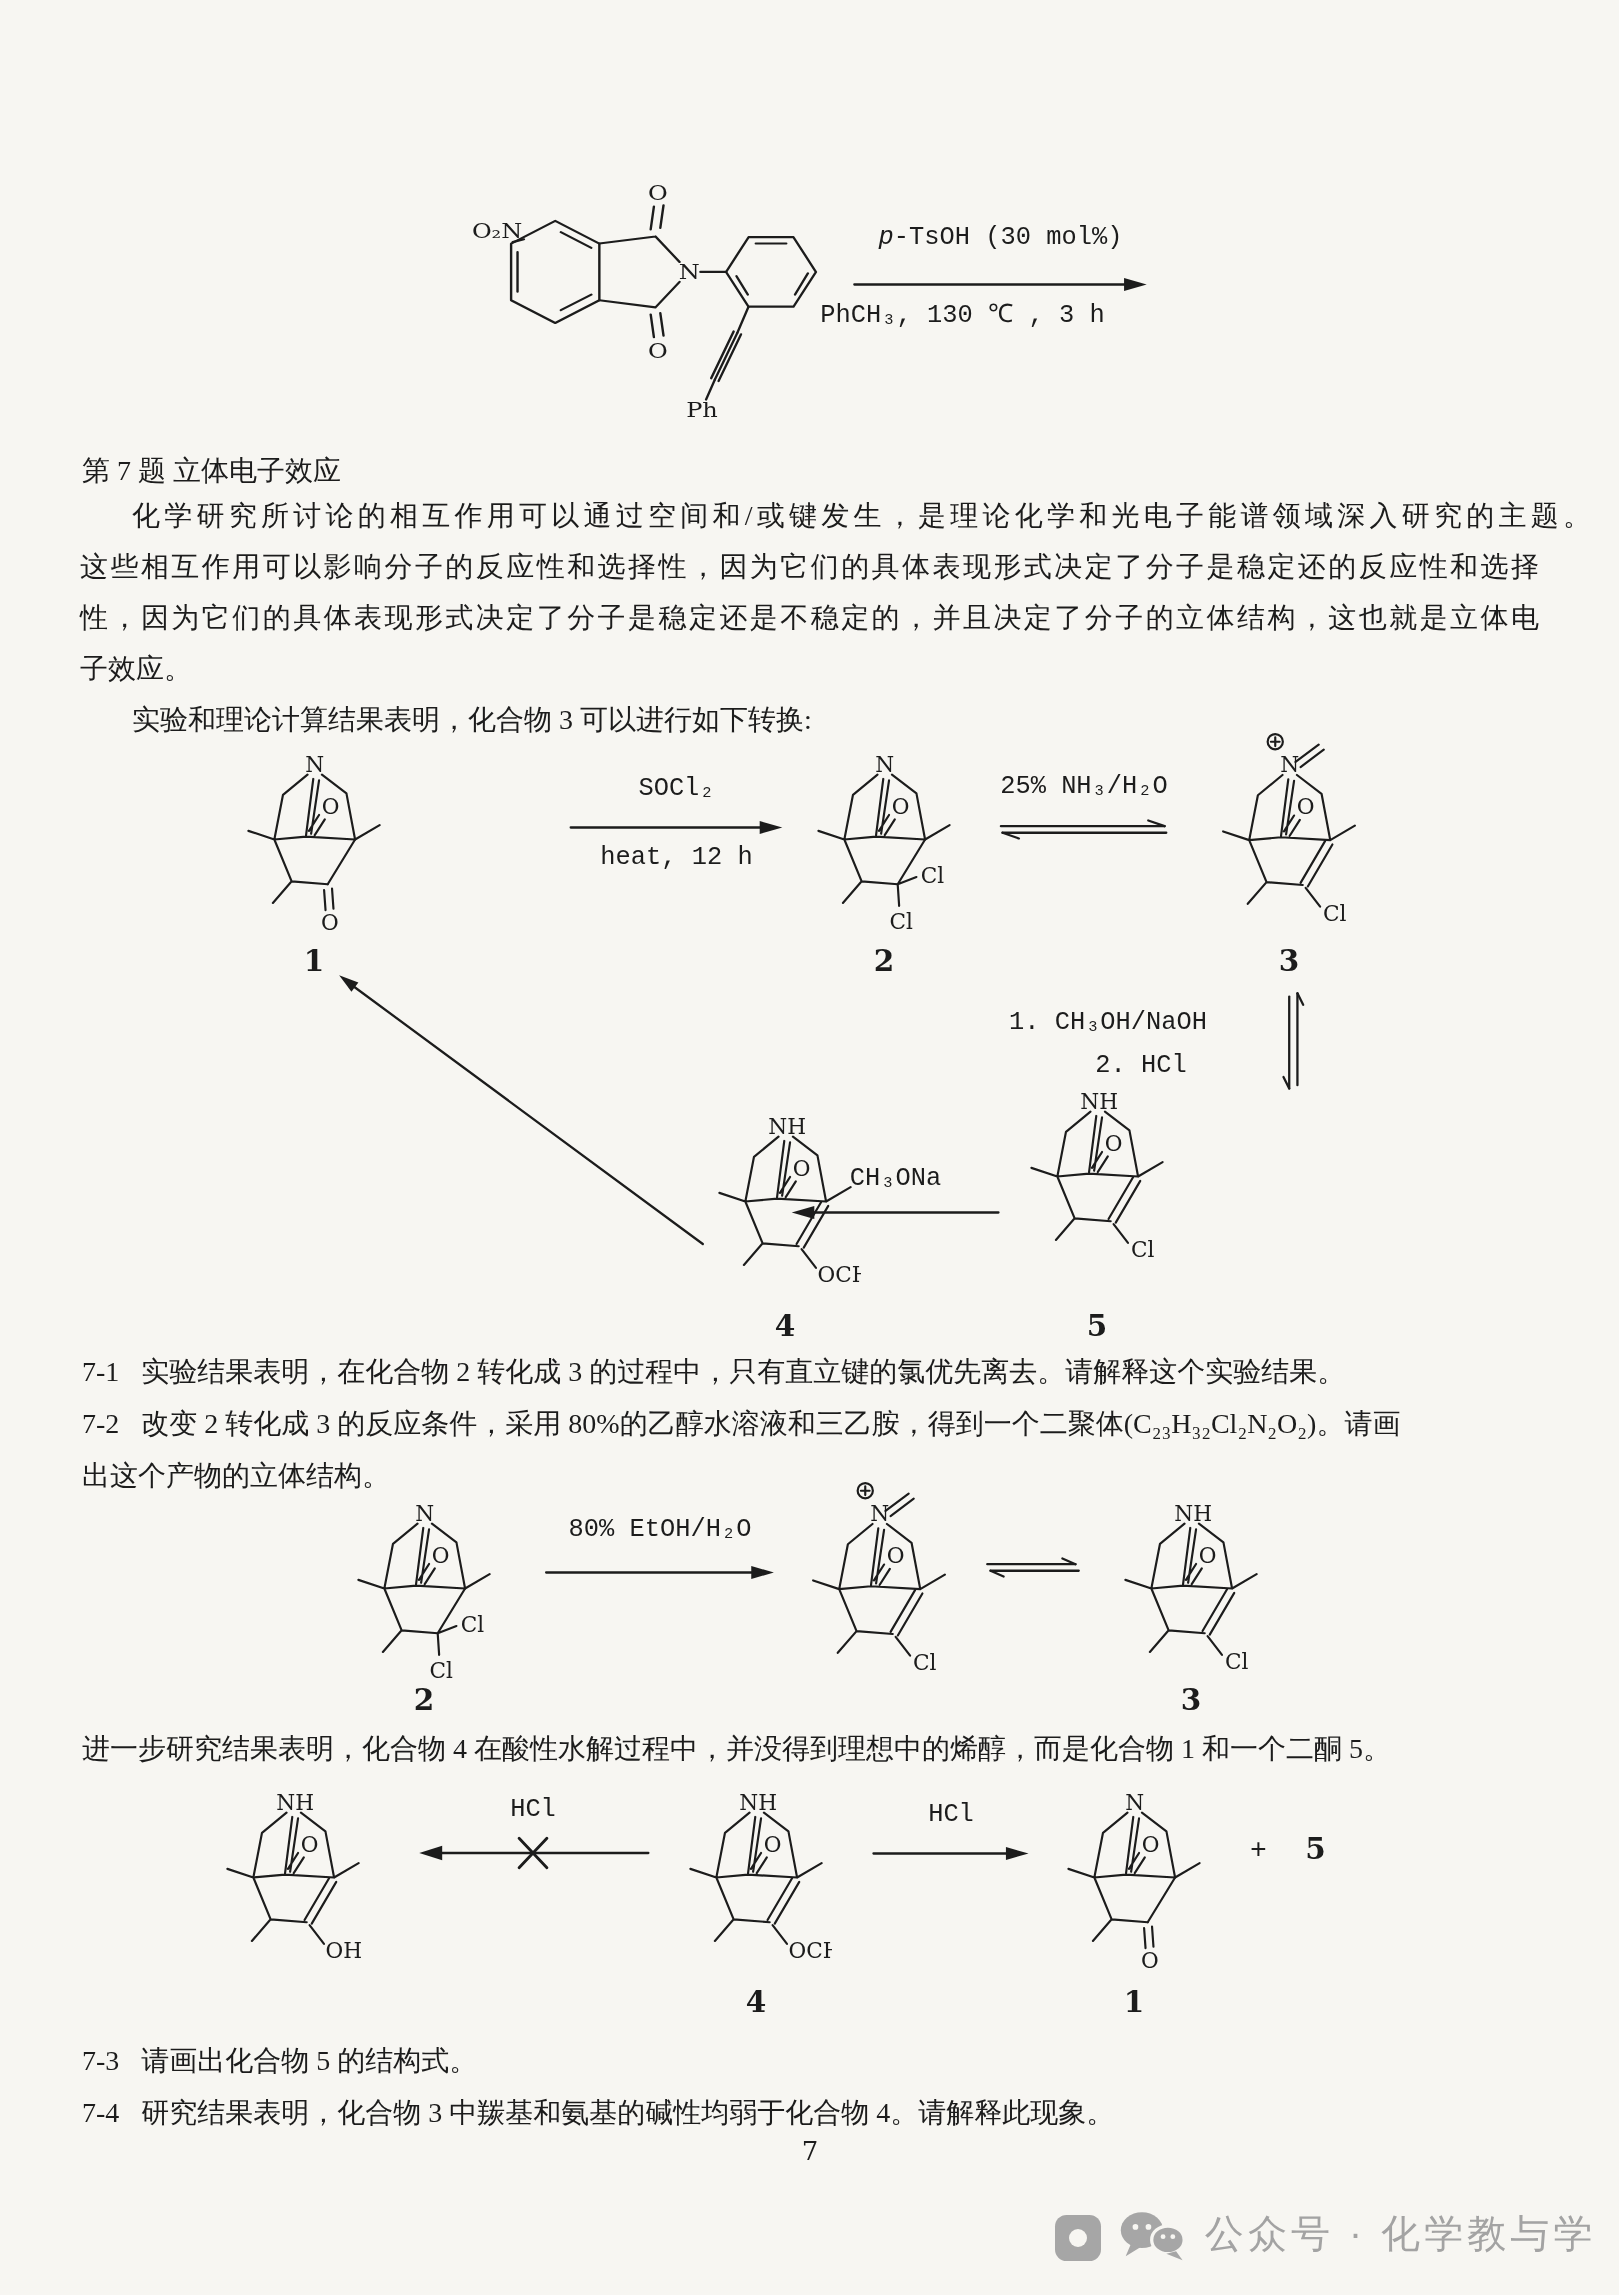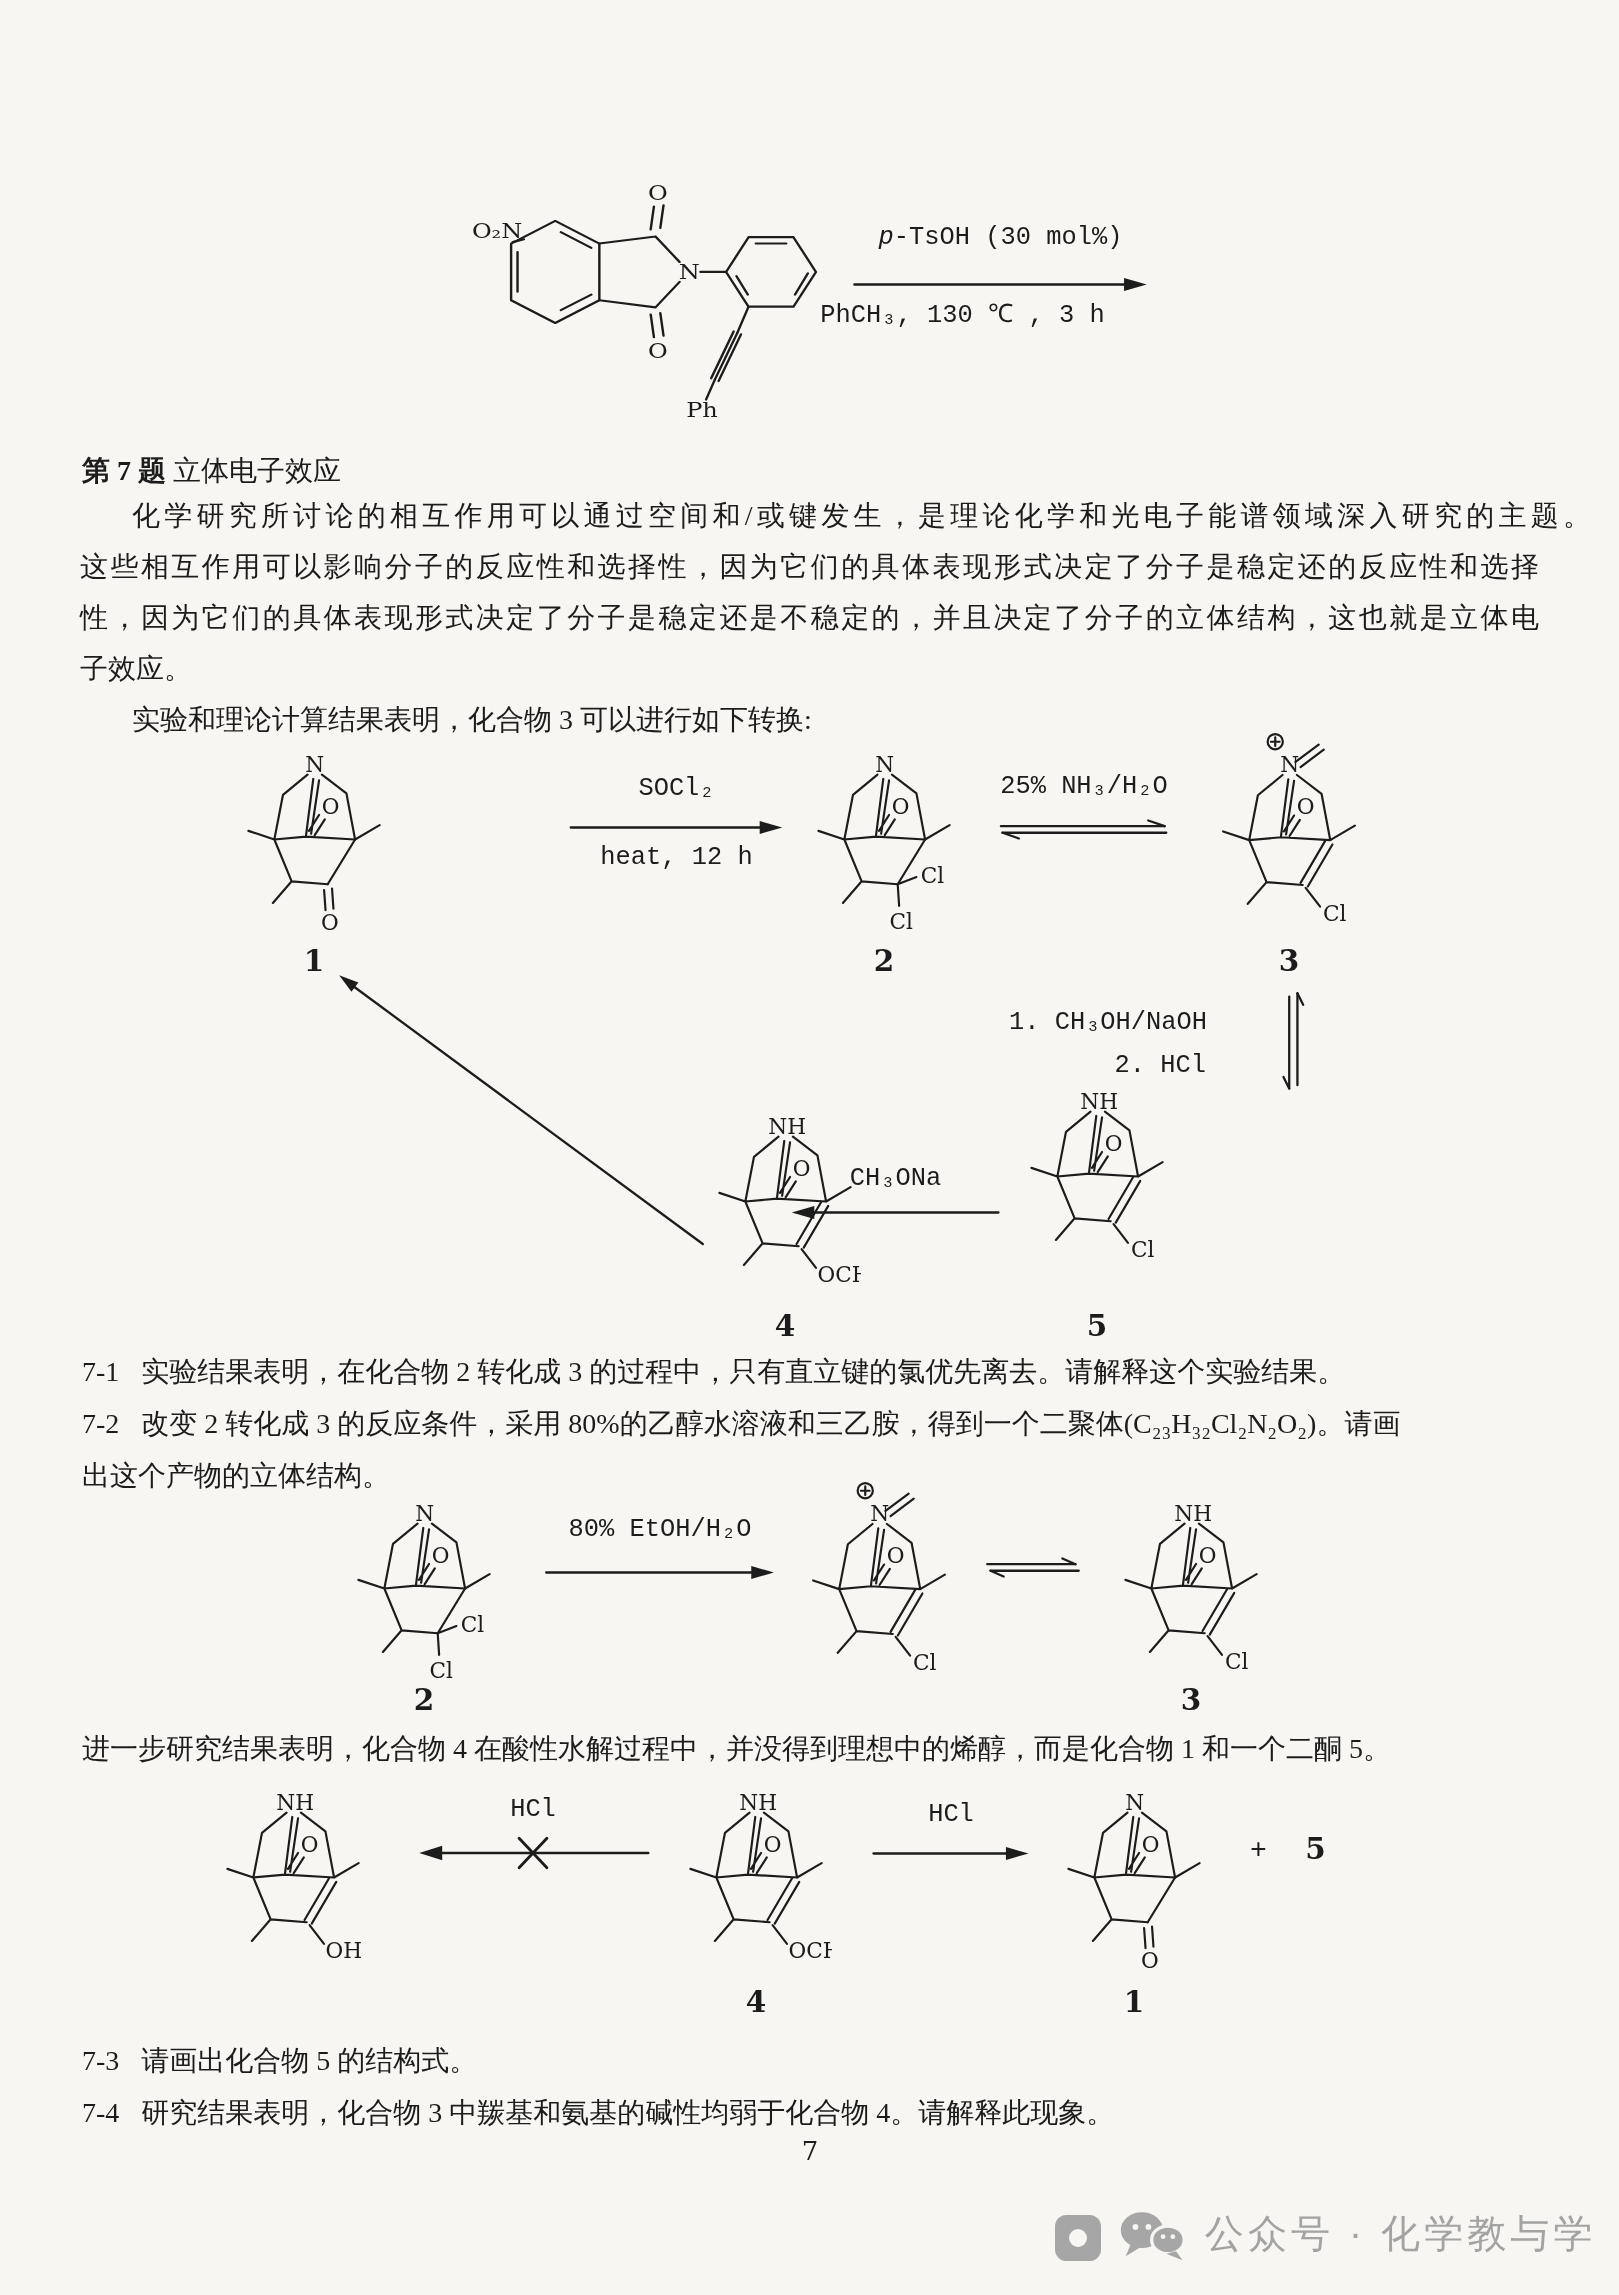--- a/index.html
+++ b/index.html
@@ -2,21 +2,21 @@
 <html style="font-size:13px"><head>
 <meta charset="utf-8">
 <style>
   html,body{margin:0;padding:0;background:#e8e8e6;}
   .page{position:relative;width:1620px;height:2295px;background:#f7f6f2;overflow:hidden;
         font-family:"Liberation Serif","DejaVu Serif",serif;color:#1c1c1c;}
   .abs{position:absolute;}
   .cn{font-size:28px;line-height:1.25;color:#1c1c1c;}
   .jline{width:1459px;text-align:justify;text-align-last:justify;}
   .indent{padding-left:52px;}
-  .bold{font-weight:bold;}
+  .bold{font-weight:normal;}
   .qlabel{font-weight:normal;margin-right:22px;}
   .rxn{font-family:Liberation Mono, monospace;font-size:25.4px;text-align:center;}
   .ital{font-style:italic;}
   .lbl{font-family:"DejaVu Serif","Liberation Serif",serif;font-size:29.5px;font-weight:bold;text-align:center;}
   .bond, .bond path, .bond circle{stroke:#1c1c1c;stroke-width:3;fill:none;stroke-linecap:round;stroke-linejoin:round;}
   .arr line, .arr path.sh{stroke:#1c1c1c;stroke-width:2.8;fill:none;stroke-linecap:round;}
   .arr path.ah{fill:#1c1c1c;stroke:none;}
   .atom{font-family:"DejaVu Serif","Liberation Serif",serif;font-size:30px;fill:#1c1c1c;}
   .footer{display:flex;align-items:flex-end;gap:16.4px;color:#a3a3a3;}
   .footer-text{font-family:"Liberation Sans","DejaVu Sans",sans-serif;font-size:39px;letter-spacing:4.1px;color:#a3a3a3;}
@@ -134,21 +134,21 @@
   </svg>
   <div class="abs lbl" style="left:1213px;top:943px;width:152px">3</div>
 
   <svg class="abs arr" style="left:1276px;top:990px" width="33" height="105" viewBox="0 0 40 128">
     <line x1="16" y1="8" x2="16" y2="120"></line>
       <line x1="16" y1="120" x2="9" y2="106"></line>
     <line x1="26" y1="4" x2="26" y2="116"></line>
       <line x1="26" y1="4" x2="33" y2="18"></line>
   </svg>
   <div class="abs rxn" style="left:985px;top:1008px;width:246px;text-align:center">1. CH₃OH/NaOH</div>
-  <div class="abs rxn" style="left:960px;top:1051px;width:246px;text-align:right">2. HCl</div>
+  <div class="abs rxn" style="left:1018px;top:1051px;width:246px;text-align:center">2. HCl</div>
 
   <svg class="abs arr" style="left:326px;top:967px" width="385" height="287" viewBox="0 0 470 350">
     <line x1="460" y1="338" x2="33" y2="23"></line>
     <path class="ah" d="M16,10 39.5,18.7 31.1,29.9 Z"></path>
   </svg>
 
   <svg class="abs" style="left:709px;top:1115px" width="152" height="186" viewBox="0 0 210 258">
     <use href="#cage-core"></use>
       <use href="#cage-ene"></use>
     <text class="atom" x="108" y="26" text-anchor="middle">NH</text>

